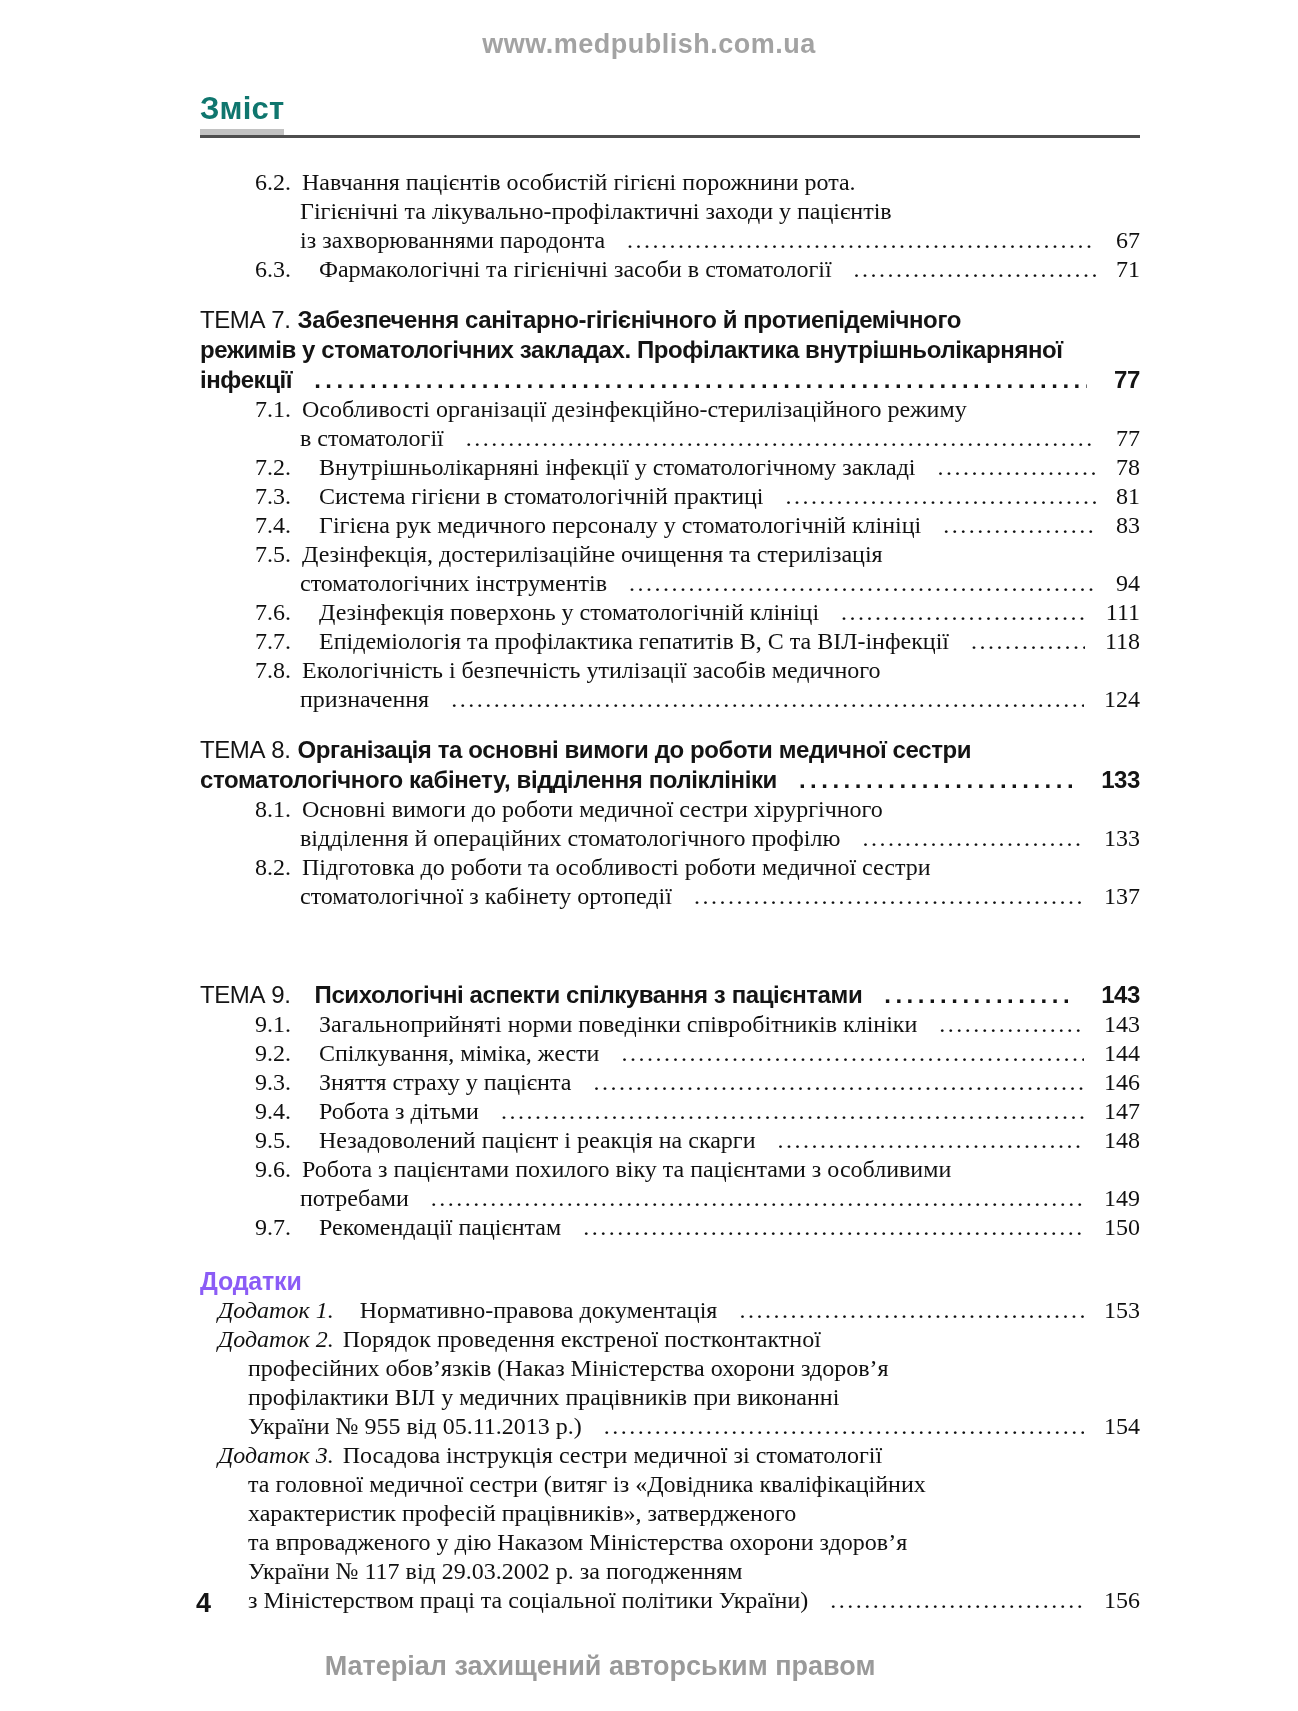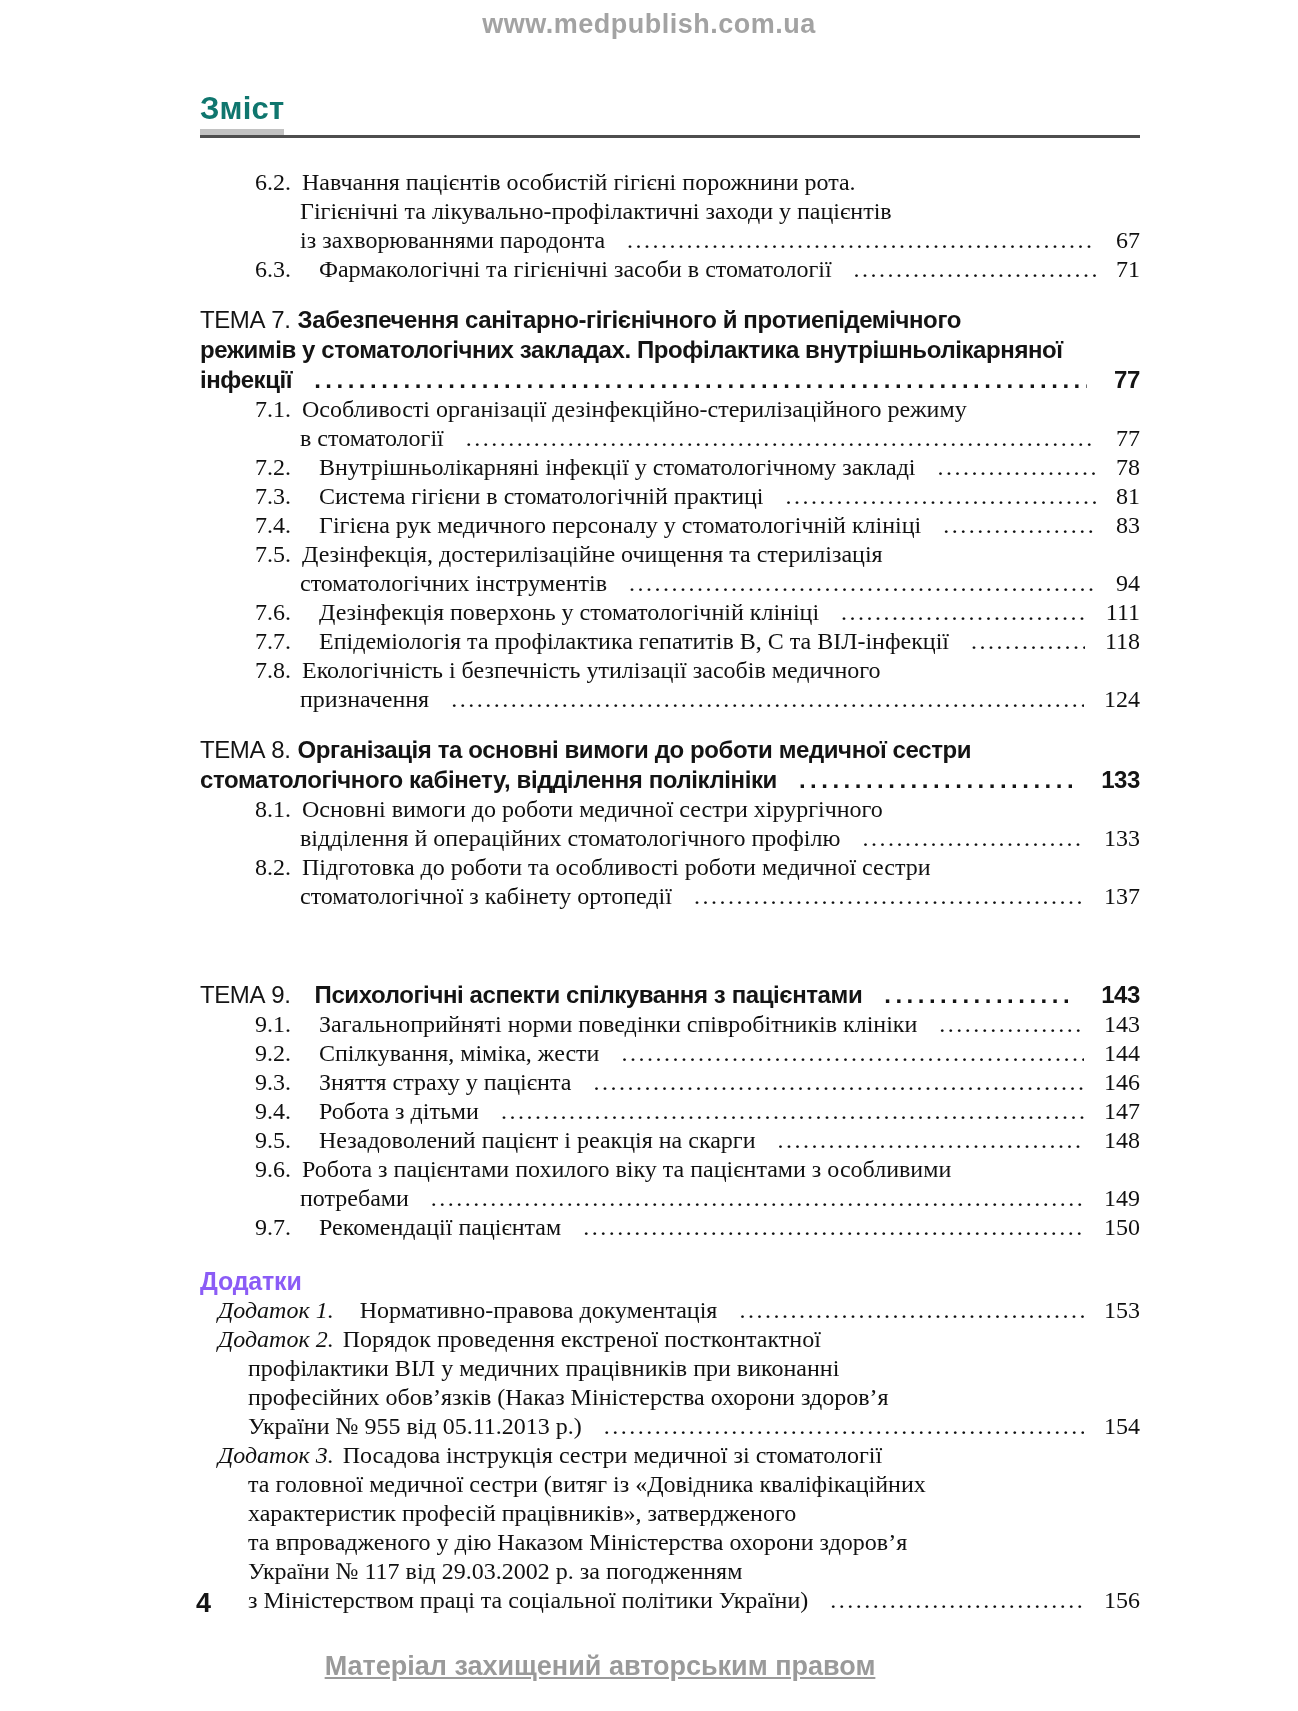--- a/index.html
+++ b/index.html
@@ -7,21 +7,21 @@
     position: relative;
     width: 1298px;
     height: 1711px;
     background: #ffffff;
     overflow: hidden;
     font-family: "Liberation Serif", serif;
     color: #101010;
   }
   .header-url {
     position: absolute;
-    top: 8px;
+    top: 28px;
     left: 0;
     width: 1298px;
     text-align: center;
     font: 700 27px/32px "Liberation Sans", sans-serif;
     color: #a3a3a3;
     letter-spacing: 0.5px;
   }
   .content {
     position: absolute;
     left: 200px;
@@ -89,21 +89,20 @@
     color: #141414;
   }
   .copyright {
     position: absolute;
     top: 1650px;
     left: 0;
     width: 1200px;
     text-align: center;
     font: 700 27px/32px "Liberation Sans", sans-serif;
     color: #9a9a9a;
-    text-decoration: underline;
   }
 </style>
 </head>
 <body>
 
 <div class="page">
   <div class="header-url">www.medpublish.com.ua</div>
 
   <div class="content">
     <h1 class="toc-title">Зміст</h1>
@@ -294,22 +293,22 @@
         <div class="appendix">
           <div class="line last">
             <span class="num">Додаток 1.</span>
             <span class="txt">Нормативно-правова документація</span>
             <span class="leader"></span>
             <span class="pg">153</span>
           </div>
         </div>
         <div class="appendix">
           <div class="line"><span class="num">Додаток 2.</span><span class="txt">Порядок проведення екстреної постконтактної</span></div>
+          <div class="line cont"><span class="txt">професійних обов’язків (Наказ Міністерства охорони здоров’я</span></div>
           <div class="line cont"><span class="txt">профілактики ВІЛ у медичних працівників при виконанні</span></div>
-          <div class="line cont"><span class="txt">професійних обов’язків (Наказ Міністерства охорони здоров’я</span></div>
           <div class="line cont last">
             <span class="txt">України № 955 від 05.11.2013 р.)</span>
             <span class="leader"></span>
             <span class="pg">154</span>
           </div>
         </div>
         <div class="appendix">
           <div class="line"><span class="num">Додаток 3.</span><span class="txt">Посадова інструкція сестри медичної зі стоматології</span></div>
           <div class="line cont"><span class="txt">та головної медичної сестри (витяг із «Довідника кваліфікаційних</span></div>
           <div class="line cont"><span class="txt">характеристик професій працівників», затвердженого</span></div>

